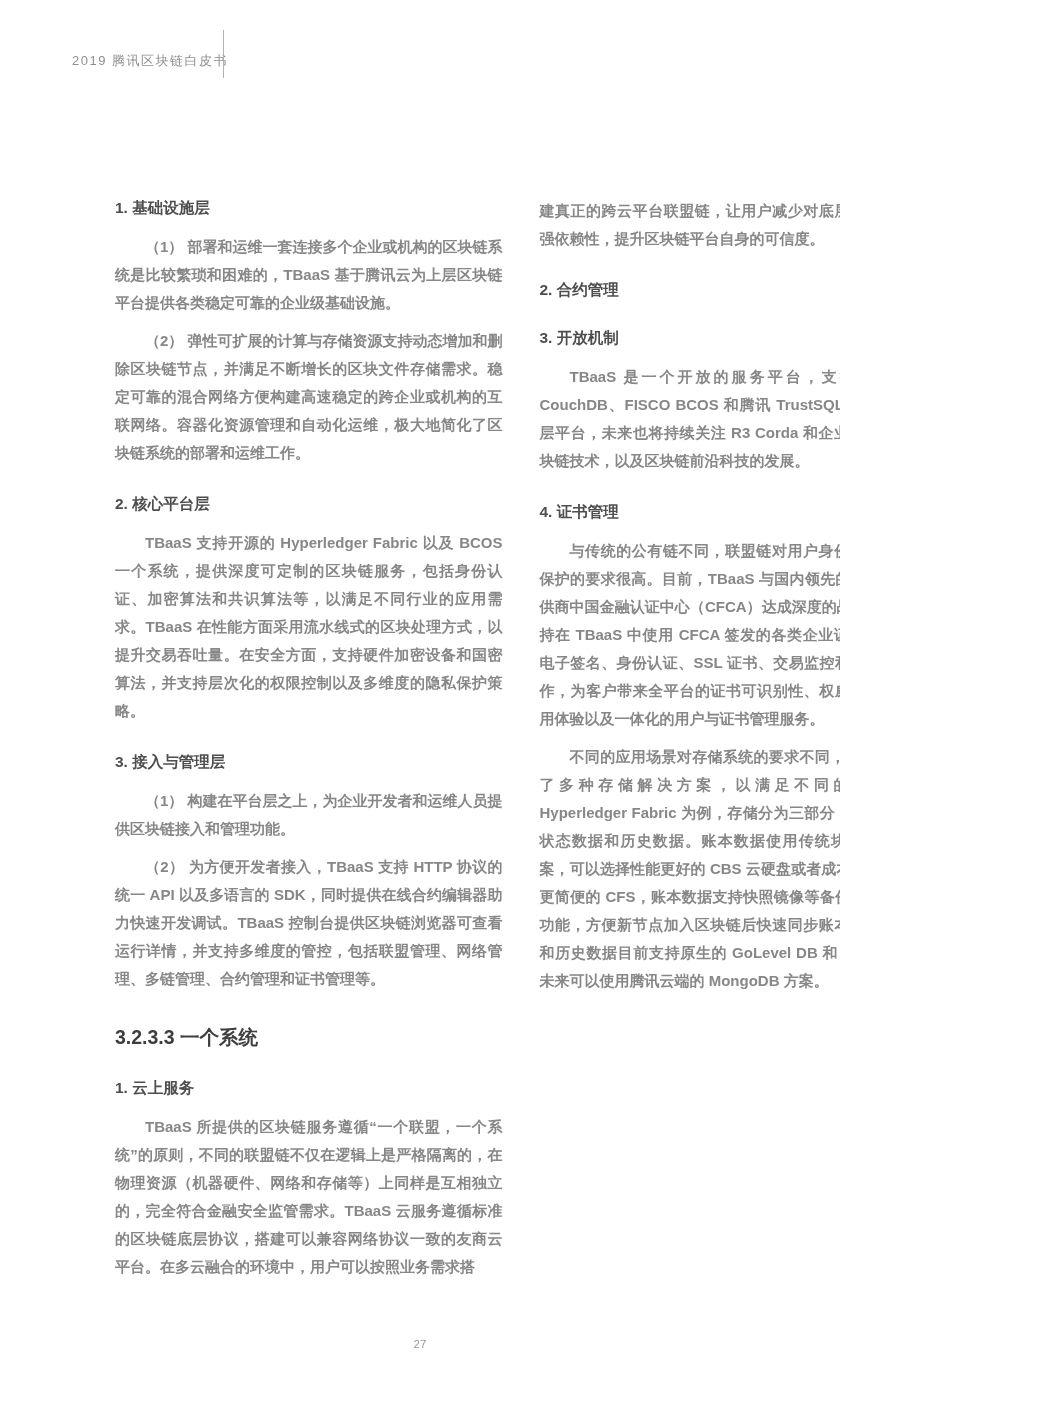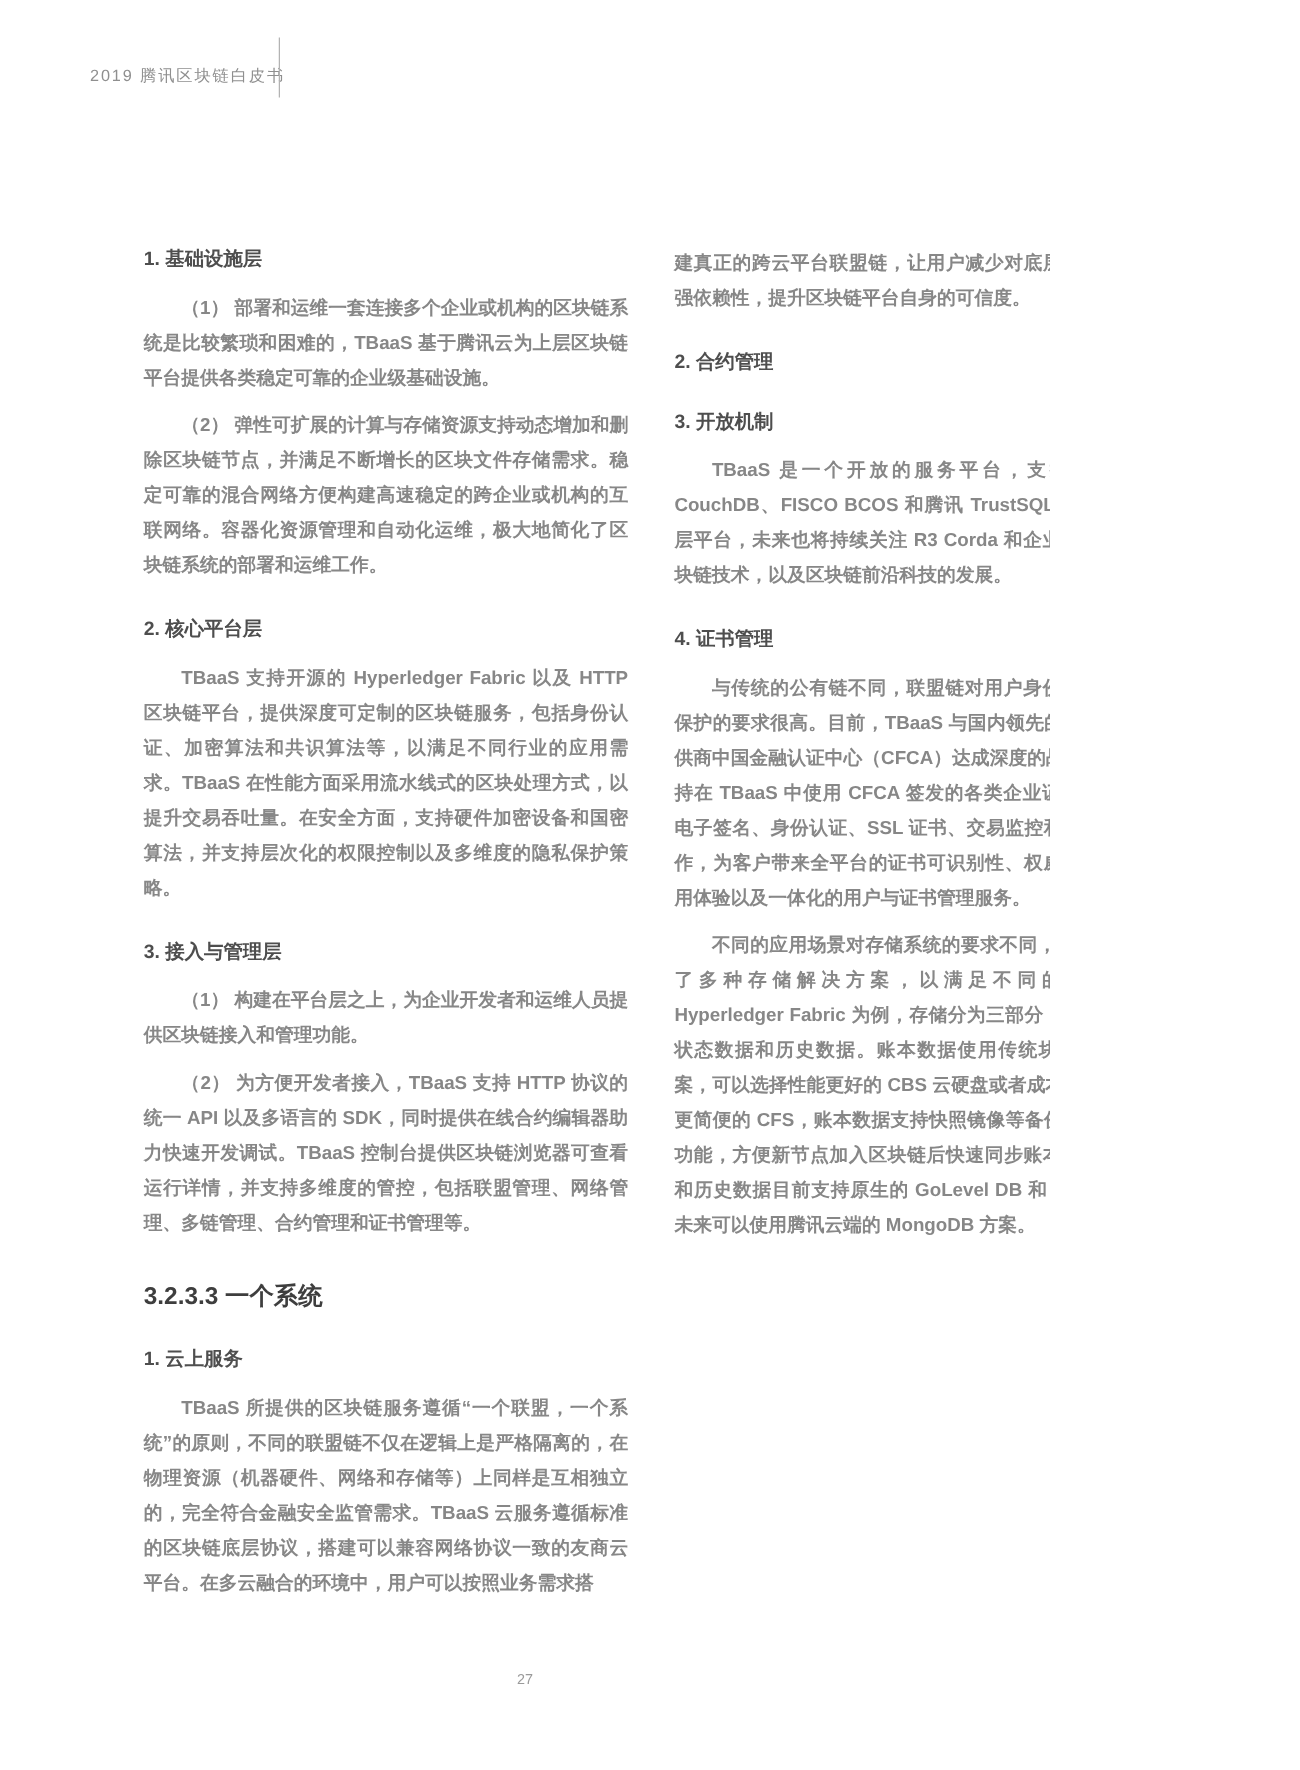--- a/index.html
+++ b/index.html
@@ -81,21 +81,21 @@
   <span class="doc-header-title">2019 腾讯区块链白皮书</span>
   <span class="header-divider"></span>
 
   <main class="columns">
 
     <section class="col">
       <h3 class="h3">1. 基础设施层</h3>
       <p class="body indent">（1） 部署和运维一套连接多个企业或机构的区块链系统是比较繁琐和困难的，TBaaS 基于腾讯云为上层区块链平台提供各类稳定可靠的企业级基础设施。</p>
       <p class="body indent">（2） 弹性可扩展的计算与存储资源支持动态增加和删除区块链节点，并满足不断增长的区块文件存储需求。稳定可靠的混合网络方便构建高速稳定的跨企业或机构的互联网络。容器化资源管理和自动化运维，极大地简化了区块链系统的部署和运维工作。</p>
       <h3 class="h3">2. 核心平台层</h3>
-      <p class="body indent">TBaaS 支持开源的 Hyperledger Fabric 以及 HTTP 区块链平台，提供深度可定制的区块链服务，包括身份认证、加密算法和共识算法等，以满足不同行业的应用需求。TBaaS 在性能方面采用流水线式的区块处理方式，以提升交易吞吐量。在安全方面，支持硬件加密设备和国密算法，并支持层次化的权限控制以及多维度的隐私保护策略。</p>
+      <p class="body indent">TBaaS 支持开源的 Hyperledger Fabric 以及 BCOS 一个系统，提供深度可定制的区块链服务，包括身份认证、加密算法和共识算法等，以满足不同行业的应用需求。TBaaS 在性能方面采用流水线式的区块处理方式，以提升交易吞吐量。在安全方面，支持硬件加密设备和国密算法，并支持层次化的权限控制以及多维度的隐私保护策略。</p>
       <h3 class="h3">3. 接入与管理层</h3>
       <p class="body indent">（1） 构建在平台层之上，为企业开发者和运维人员提供区块链接入和管理功能。</p>
       <p class="body indent">（2） 为方便开发者接入，TBaaS 支持 HTTP 协议的统一 API 以及多语言的 SDK，同时提供在线合约编辑器助力快速开发调试。TBaaS 控制台提供区块链浏览器可查看运行详情，并支持多维度的管控，包括联盟管理、网络管理、多链管理、合约管理和证书管理等。</p>
       <h2 class="h2">3.2.3.3 一个系统</h2>
       <h3 class="h3">1. 云上服务</h3>
       <p class="body indent">TBaaS 所提供的区块链服务遵循“一个联盟，一个系统”的原则，不同的联盟链不仅在逻辑上是严格隔离的，在物理资源（机器硬件、网络和存储等）上同样是互相独立的，完全符合金融安全监管需求。TBaaS 云服务遵循标准的区块链底层协议，搭建可以兼容网络协议一致的友商云平台。在多云融合的环境中，用户可以按照业务需求搭</p>
     </section>
 
     <section class="col">
       <p class="body">建真正的跨云平台联盟链，让用户减少对底层技术平台的强依赖性，提升区块链平台自身的可信度。</p>

